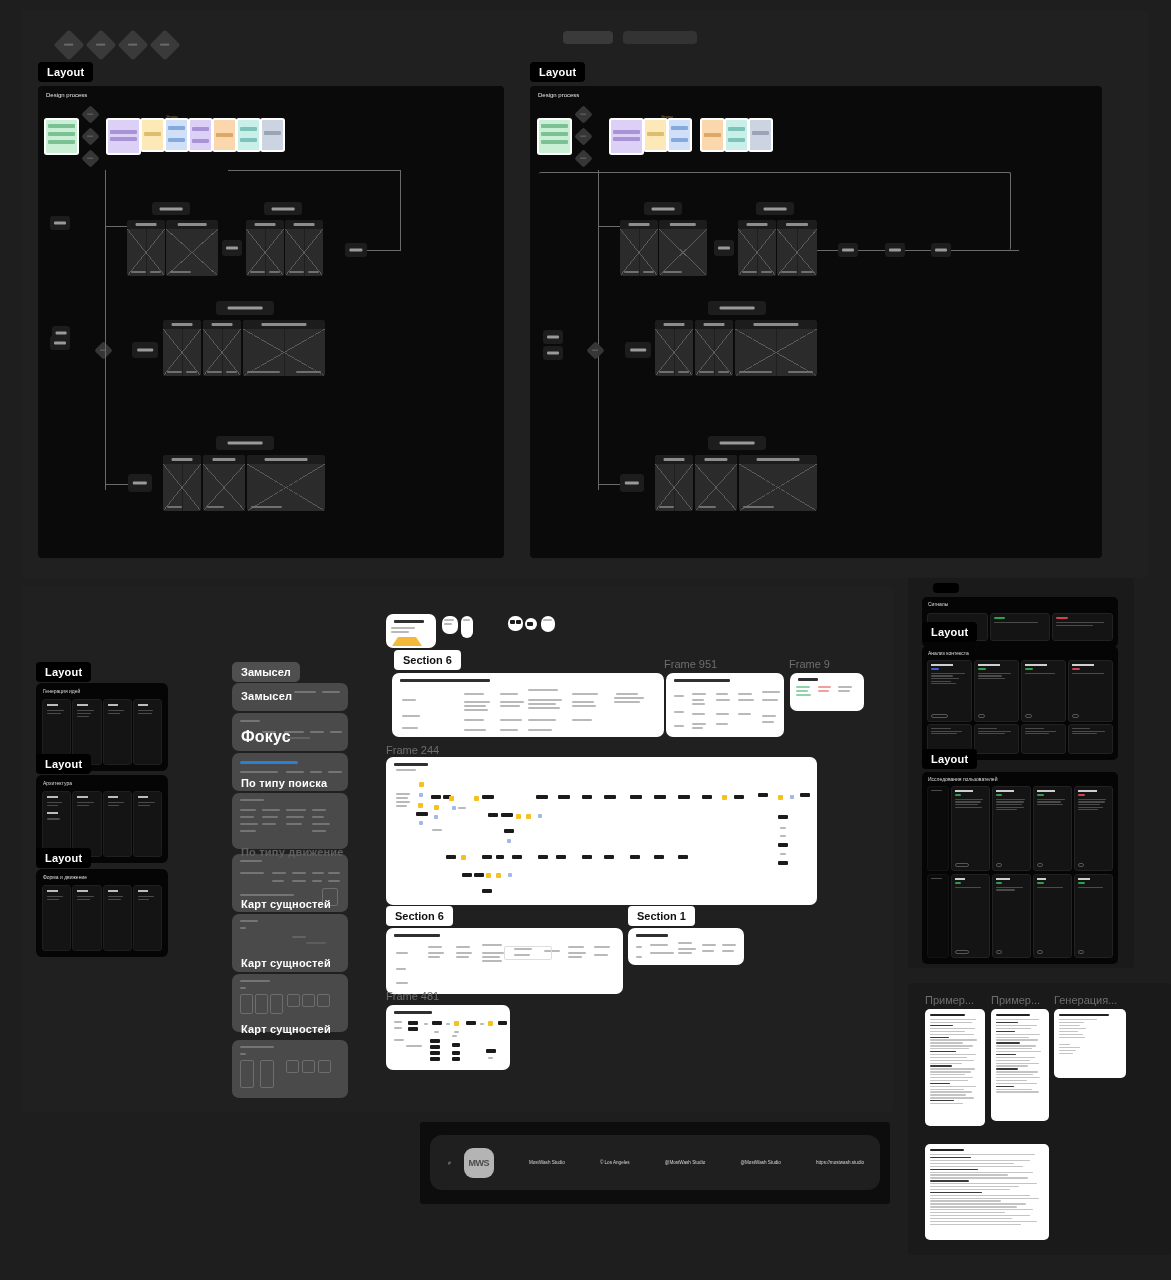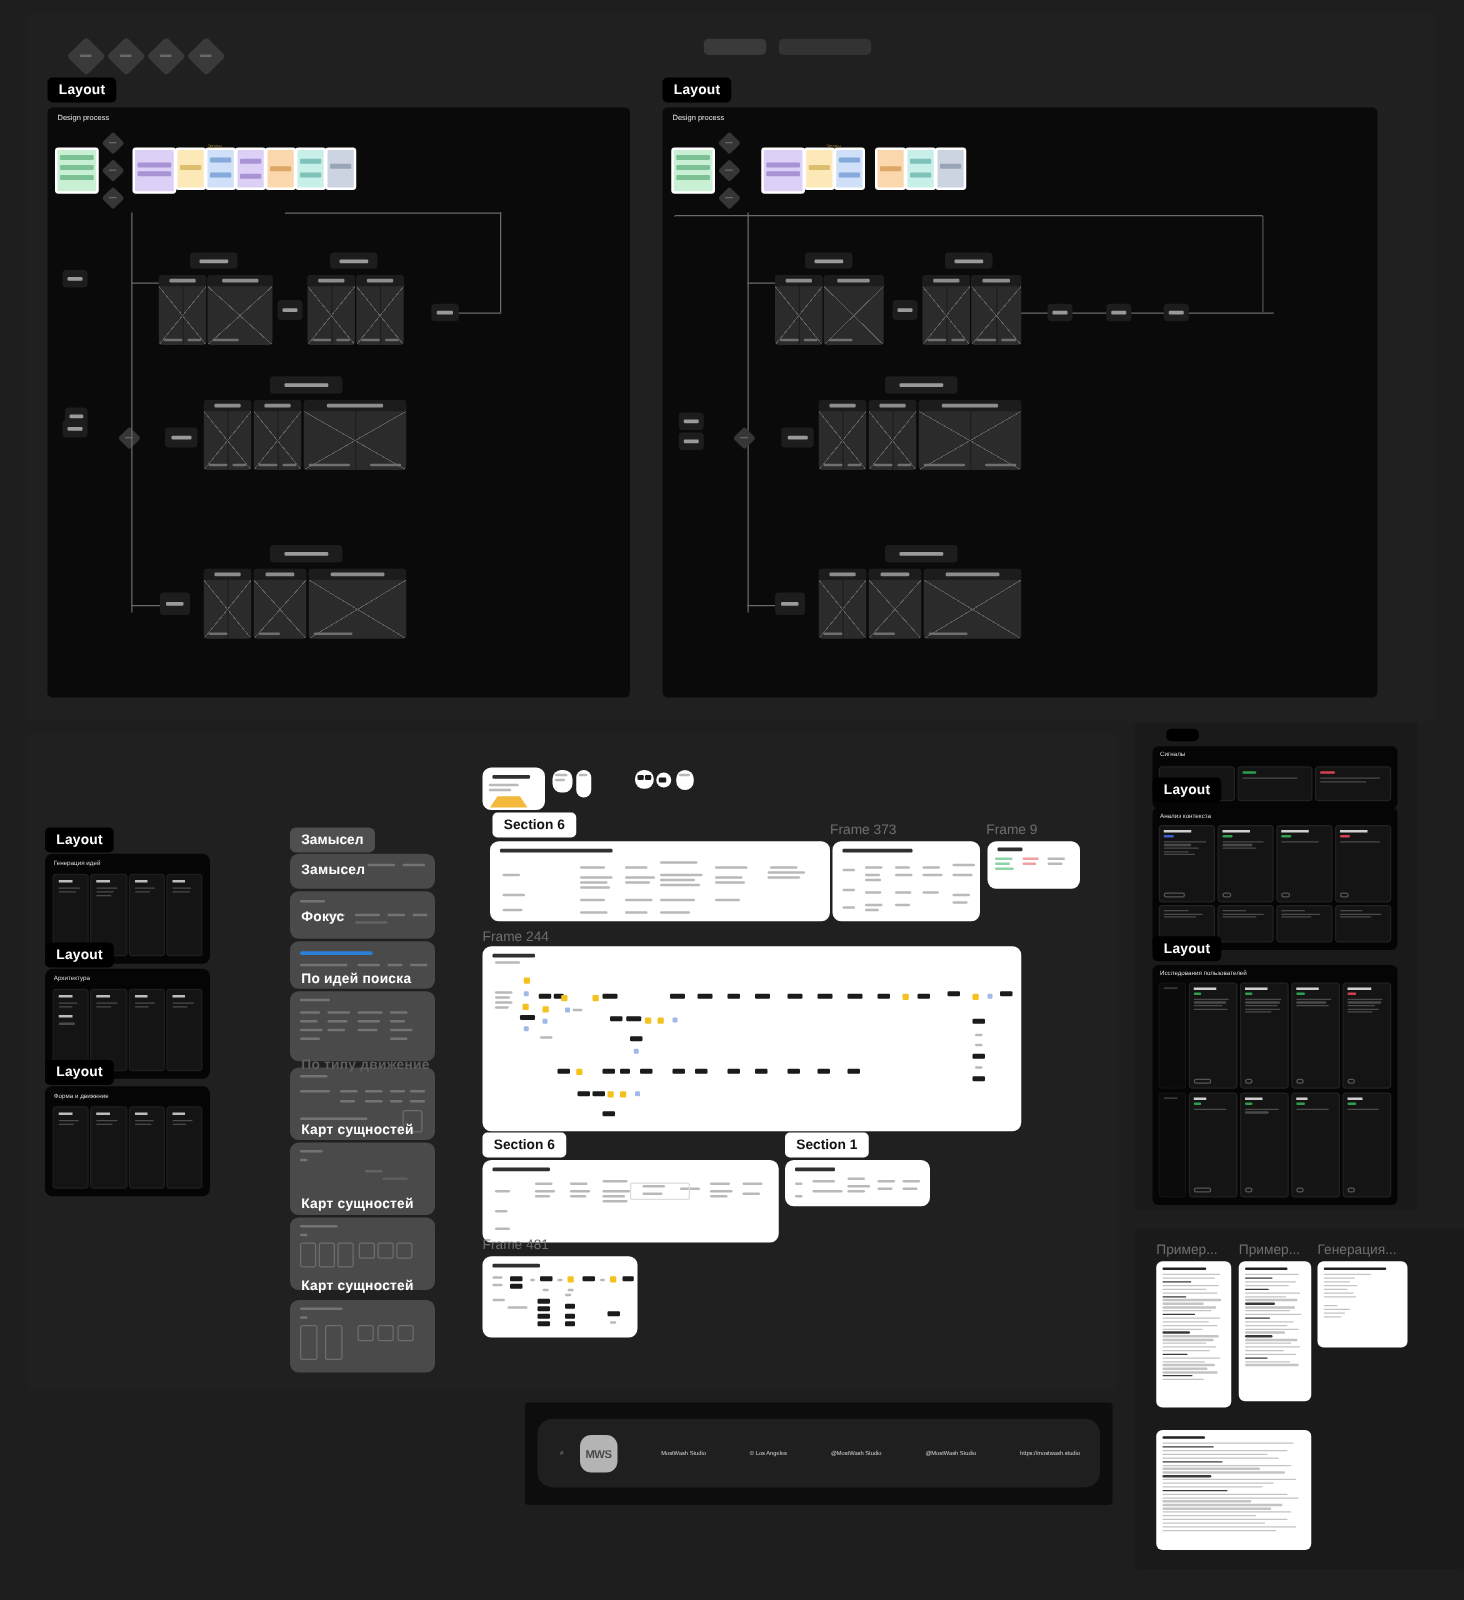--- a/index.html
+++ b/index.html
@@ -617,30 +617,30 @@
   <div class="chip-dark" style="left:232px; top:686px; background:transparent; font-size:11px;">Замысел</div>
 
   <div class="grcard" style="left:232px; top:713px; width:116px; height:38px;">
     <div class="gl" style="left:8px;top:7px;width:20px"></div>
     <div class="gl" style="left:30px;top:18px;width:14px"></div>
       <div class="gl" style="left:52px;top:18px;width:20px"></div>
     <div class="gl" style="left:78px;top:18px;width:14px"></div>
       <div class="gl" style="left:98px;top:18px;width:12px"></div>
     <div class="gl" style="left:52px;top:24px;width:26px;opacity:.4"></div>
   </div>
-  <div class="chip-dark" style="left:232px; top:724px; background:transparent; font-size:11px;">Фокус</div>
+  <div class="chip-dark" style="left:232px; top:724px; background:transparent; font-size:16px;">Фокус</div>
 
   <div class="grcard" style="left:232px; top:753px; width:116px; height:38px;">
     <div class="bluebar"></div>
     <div class="gl" style="left:8px;top:18px;width:38px"></div>
       <div class="gl" style="left:54px;top:18px;width:18px"></div>
     <div class="gl" style="left:78px;top:18px;width:12px"></div>
       <div class="gl" style="left:96px;top:18px;width:14px"></div>
   </div>
-  <div class="chip-dark" style="left:232px; top:773px; background:transparent; font-size:11px;">По идей поиска</div>
+  <div class="chip-dark" style="left:232px; top:773px; background:transparent; font-size:11px;">По типу поиска</div>
 
   <div class="grcard" style="left:232px; top:793px; width:116px; height:56px;">
     <div class="gl" style="left:8px;top:6px;width:24px"></div>
     <div class="gl" style="left:8px;top:16px;width:16px"></div>
       <div class="gl" style="left:30px;top:16px;width:18px"></div>
     <div class="gl" style="left:54px;top:16px;width:20px"></div>
       <div class="gl" style="left:80px;top:16px;width:14px"></div>
     <div class="gl" style="left:8px;top:23px;width:14px"></div>
       <div class="gl" style="left:30px;top:23px;width:16px"></div>
     <div class="gl" style="left:54px;top:23px;width:18px"></div>
@@ -751,21 +751,21 @@
     <div class="wl" style="left:136px;top:46px;width:28px"></div>
       <div class="wl" style="left:136px;top:56px;width:24px"></div>
     <div class="wl" style="left:180px;top:20px;width:26px"></div>
       <div class="wl" style="left:180px;top:28px;width:22px"></div>
       <div class="wl" style="left:180px;top:32px;width:24px"></div>
     <div class="wl" style="left:180px;top:46px;width:20px"></div>
     <div class="wl" style="left:222px;top:24px;width:30px"></div>
       <div class="wl" style="left:222px;top:28px;width:26px"></div>
     <div class="wl" style="left:224px;top:20px;width:22px"></div>
   </div>
-  <div class="lbl-ghost" style="left:664px; top:658px; font-size:11px;">Frame 373</div>
+  <div class="lbl-ghost" style="left:664px; top:658px; font-size:11px;">Frame 951</div>
   <div class="wframe" style="left:666px; top:673px; width:118px; height:64px;">
     <div class="wt" style="width:56px"></div>
     <div class="wl" style="left:8px;top:22px;width:10px"></div>
       <div class="wl" style="left:8px;top:38px;width:10px"></div>
       <div class="wl" style="left:8px;top:52px;width:10px"></div>
     <div class="wl" style="left:26px;top:20px;width:14px"></div>
       <div class="wl" style="left:26px;top:26px;width:12px"></div>
       <div class="wl" style="left:26px;top:30px;width:13px"></div>
     <div class="wl" style="left:26px;top:40px;width:13px"></div>
       <div class="wl" style="left:26px;top:50px;width:14px"></div>

